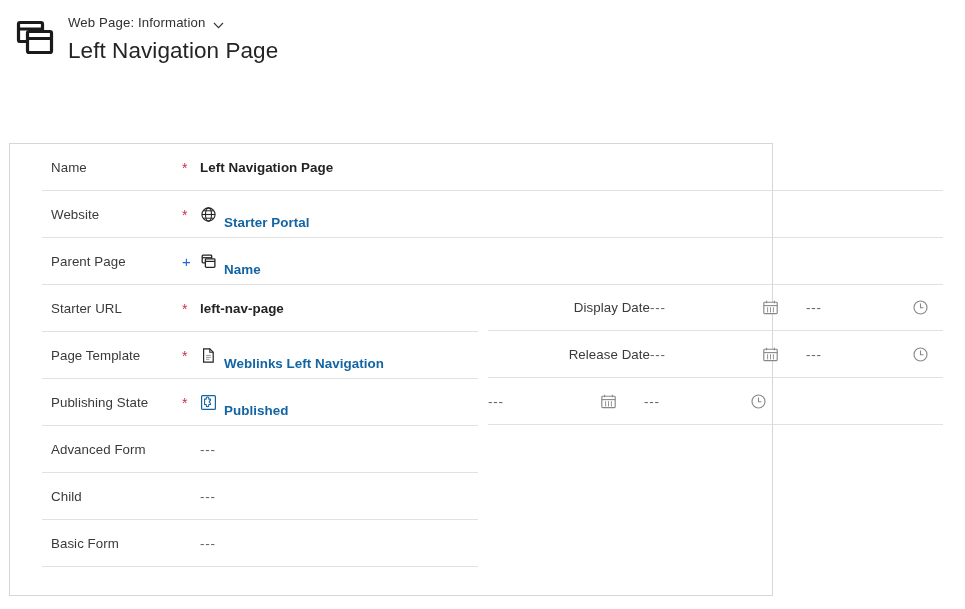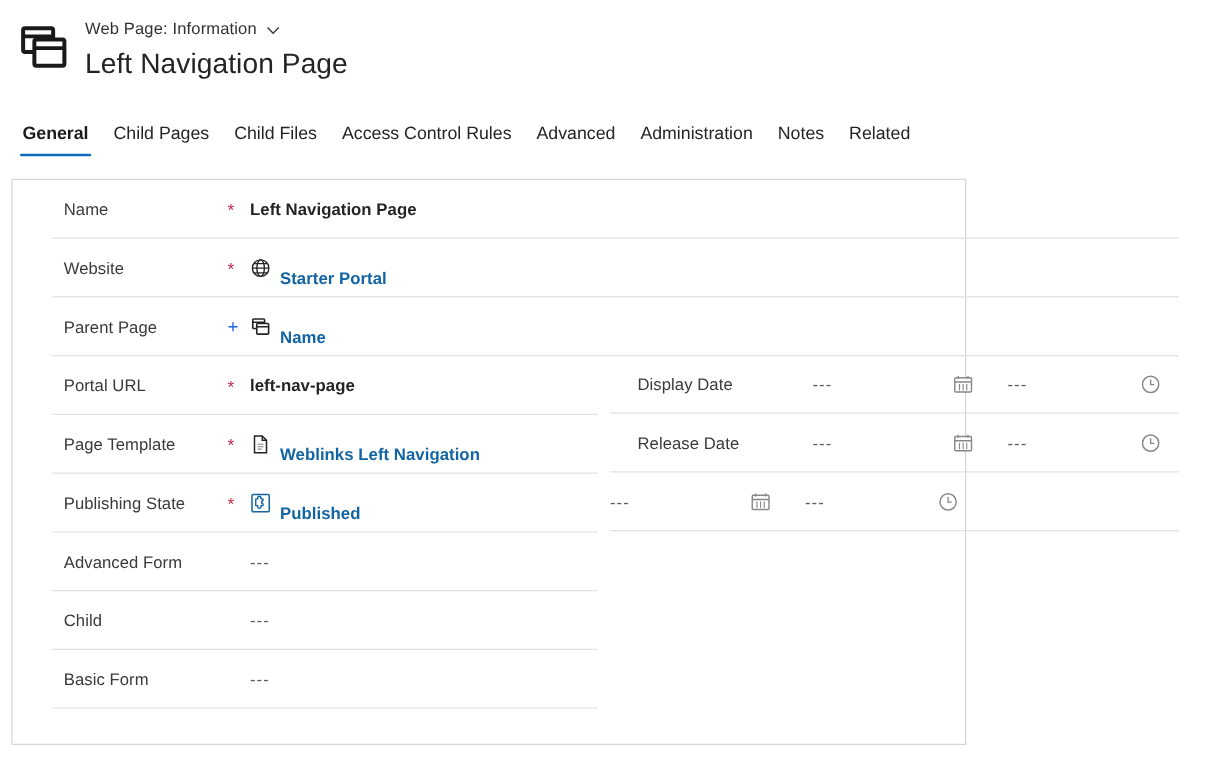--- a/index.html
+++ b/index.html
@@ -95,20 +95,21 @@
   .col-left {
     position: absolute;
     left: 0; top: 0;
     width: 478px;
     padding-left: 22px;
   }
   .col-right {
     position: absolute;
     left: 478px; top: 140px;
     width: 466px;
+    text-align: right;
   }
 
   .frow {
     position: relative;
     height: 47px;
     display: flex;
     align-items: center;
   }
   .frow::after {
     content: "";
@@ -205,30 +206,20 @@
         <span class="chevron-down">
           <svg width="13" height="13" viewBox="0 0 13 13">
             <polyline points="2,4 6.5,8.6 11,4" fill="none" stroke="#3b3a39" stroke-width="1.2"></polyline>
           </svg>
         </span>
       </div>
       <div class="page-title">Left Navigation Page</div>
     </div>
   </div>
 
-  <div class="tabstrip">
-    <div class="tab active">General</div>
-    <div class="tab">Child Pages</div>
-    <div class="tab">Child Files</div>
-    <div class="tab">Access Control Rules</div>
-    <div class="tab">Advanced</div>
-    <div class="tab">Administration</div>
-    <div class="tab">Notes</div>
-    <div class="tab">Related</div>
-  </div>
 
   <div class="form-card">
 
     <div class="col-left">
 
       <div class="frow wide">
         <div class="flabel">Name</div>
         <div class="req">*</div>
         <div class="fvalue bold">
           <span>Left Navigation Page</span>
@@ -262,21 +253,21 @@
               <line x1="2.2" y1="4.7" x2="11.7" y2="4.7" stroke="#242424" stroke-width="1.2"></line>
               <rect x="5.4" y="5.8" width="9.5" height="8.5" rx="0.8" fill="#ffffff" stroke="#242424" stroke-width="1.3"></rect>
               <line x1="5.4" y1="8.4" x2="14.9" y2="8.4" stroke="#242424" stroke-width="1.2"></line>
             </svg>
           </span>
           <span class="link">Name</span>
         </div>
       </div>
 
       <div class="frow">
-        <div class="flabel">Portal URL</div>
+        <div class="flabel">Starter URL</div>
         <div class="req">*</div>
         <div class="fvalue bold">
           <span>left-nav-page</span>
         </div>
       </div>
 
       <div class="frow">
         <div class="flabel">Page Template</div>
         <div class="req">*</div>
         <div class="fvalue">

